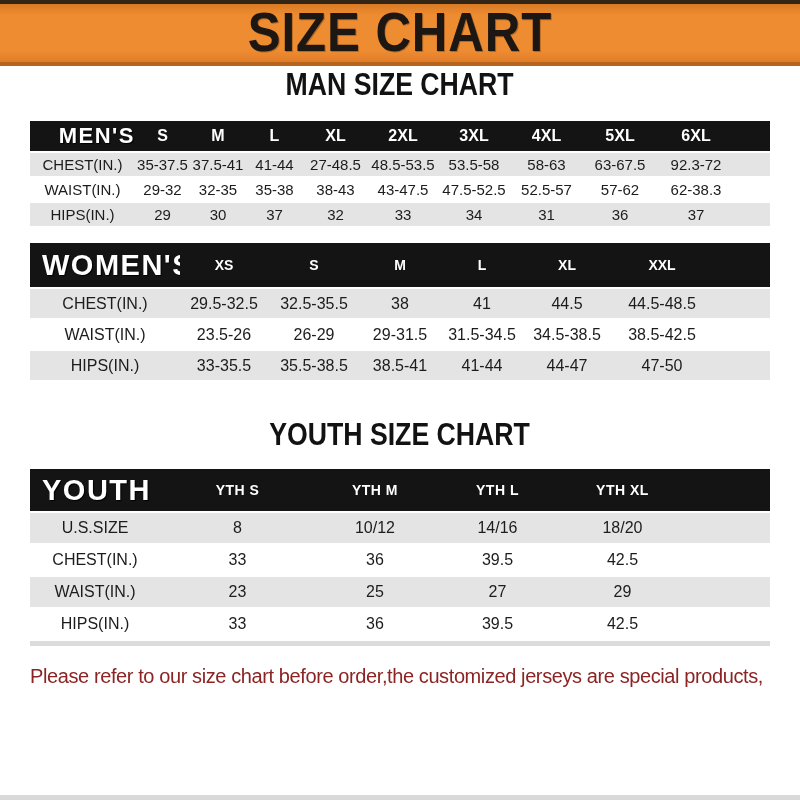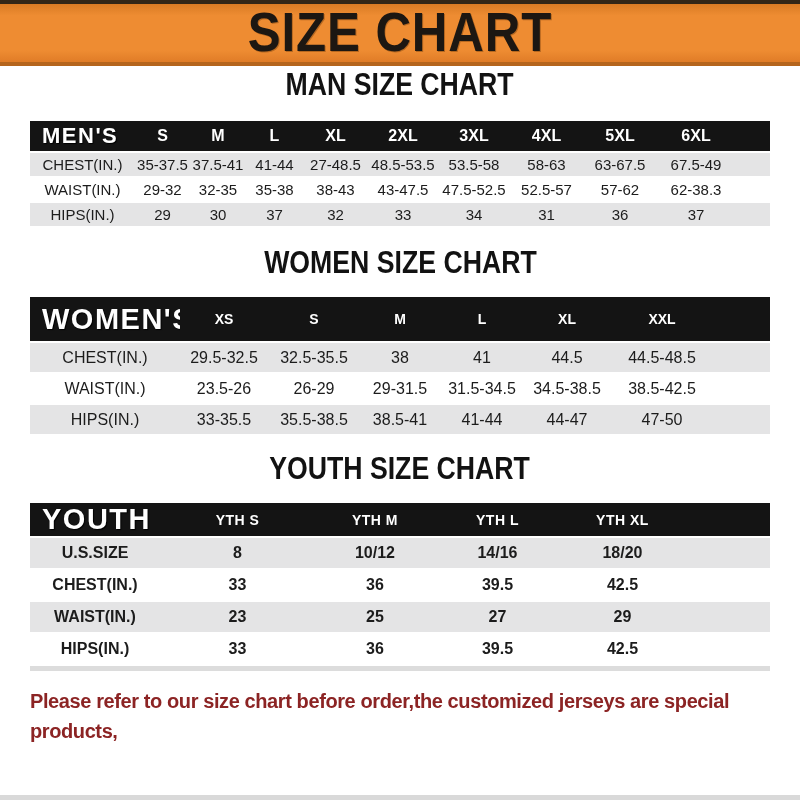--- a/index.html
+++ b/index.html
@@ -29,21 +29,21 @@
   
   .section-heading { text-align:center; }
   .section-heading > span {
     display:inline-block;
     font-weight:700; font-size:31px; line-height:38px;
     color:#121212; letter-spacing:0px;
     transform:scaleX(0.86);
   }
   .section-heading.h1 { }
   .section-heading.h2 { margin-top:16px; }
-  .section-heading.h3 { margin-top:14px; }
+  .section-heading.h3 { margin-top:34px; }
 
   
   table.size-table {
     width:740px; margin:15px 0 0 30px;
     border-collapse:separate; border-spacing:0 2px;
     table-layout:fixed;
   }
   table.size-table.s1 { margin-top:13px; }
   table.size-table.s2 { margin-top:13px; }
 
@@ -52,42 +52,42 @@
     font-weight:700; text-align:center; vertical-align:middle;
     overflow:hidden; white-space:nowrap;
   }
   .size-table th.table-name {
     text-align:left; padding-left:12px;
     font-size:29px; letter-spacing:1.5px;
     text-shadow:1px 1px 1px #000;
   }
   .s0 th { height:30px; font-size:16px; }
   .s1 th, .s2 th { height:44px; font-size:14px; }
-  .s2 th { height:33px; letter-spacing:.5px; }
-  .s0 th.table-name { font-size:22px; }
+  .s2 th { height:42px; letter-spacing:.5px; }
+  .s0 th.table-name { font-size:22px;text-align:right; }
 
   .size-table td {
     text-align:center; vertical-align:middle;
     color:#1c1c1c; white-space:nowrap; overflow:hidden;
   }
   .s0 td { height:23px; font-size:15px; }
   .s1 td { height:29px; font-size:16px; }
-  .s2 td { height:30px; font-size:16px;font-weight:bold; }
+  .s2 td { height:30px; font-size:16px; }
   .size-table tr.even td { background:#e4e4e5; }
   .size-table tr.odd  td { background:#ffffff; }
 
   .table-bottom-bar {
     width:740px; height:5px; margin:0 0 0 30px; background:#dcdcdc;
   }
 
   
   .notice { margin:15px 0 0 30px; }
   .notice p {
     color:#8c2424; font-size:20px; line-height:30px;
-    font-weight:700; letter-spacing:-0.4px;
+    font-weight:400; letter-spacing:-0.4px;
   }
   .bottom-strip {
     position:absolute; left:0; bottom:0; width:100%; height:5px;
     background:#d9d9d9;
   }
 </style>
 </head>
 <body>
 
 <div class="page">
@@ -131,21 +131,21 @@
           <tr class="even">
             <td class="row-label">CHEST(IN.)</td>
             <td>35-37.5</td>
             <td>37.5-41</td>
             <td>41-44</td>
             <td>27-48.5</td>
             <td>48.5-53.5</td>
             <td>53.5-58</td>
             <td>58-63</td>
             <td>63-67.5</td>
-            <td>67.5-49</td>
+            <td>92.3-72</td>
             <td></td>
           </tr>
           <tr class="odd">
             <td class="row-label">WAIST(IN.)</td>
             <td>29-32</td>
             <td>32-35</td>
             <td>35-38</td>
             <td>38-43</td>
             <td>43-47.5</td>
             <td>47.5-52.5</td>
@@ -162,21 +162,20 @@
             <td>32</td>
             <td>33</td>
             <td>34</td>
             <td>31</td>
             <td>36</td>
             <td>37</td>
             <td></td>
           </tr>
         </tbody>
       </table>
-      <h2 class="section-heading h2"><span>WOMEN SIZE CHART</span></h2>
       <table class="size-table s1">
         <colgroup>
           <col style="width: 150px;">
           <col style="width: 88px;">
           <col style="width: 92px;">
           <col style="width: 80px;">
           <col style="width: 84px;">
           <col style="width: 86px;">
           <col style="width: 104px;">
           <col style="width: 56px;">

